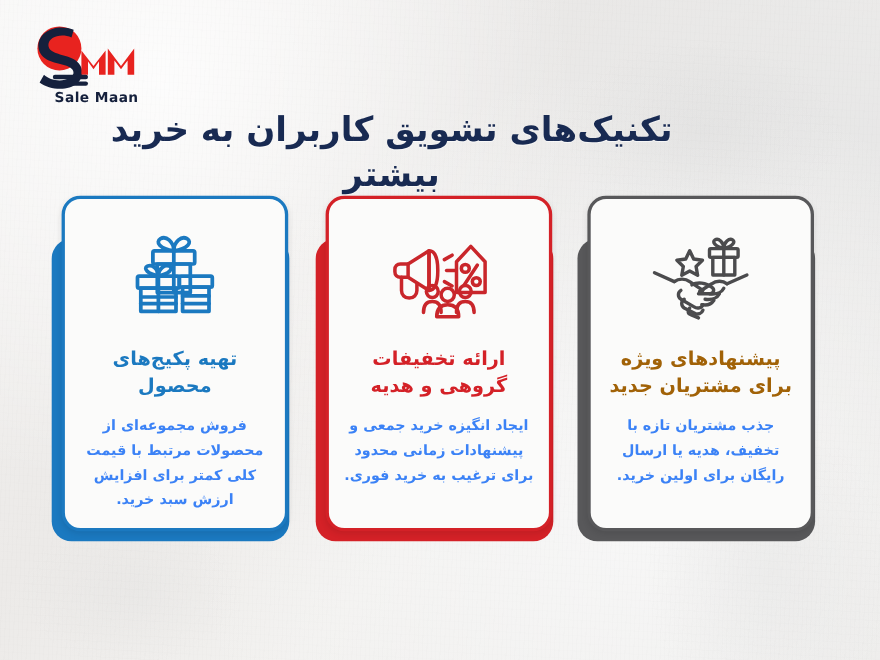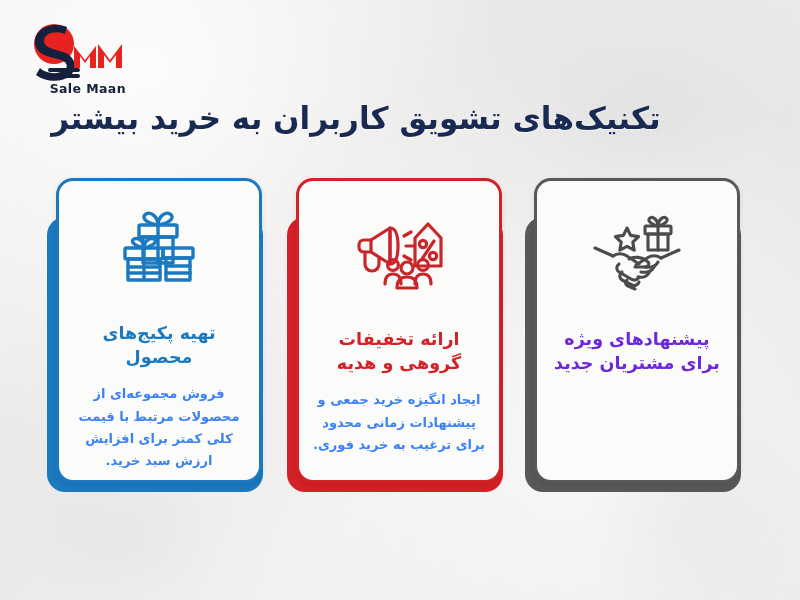--- a/index.html
+++ b/index.html
@@ -69,21 +69,21 @@
     left: 0;
     top: 98px;
     width: 712px;
     text-align: center;
     font-size: 31px;
     font-weight: 700;
     line-height: 1.32;
     color: #182a52;
     letter-spacing: -0.2px;
     text-shadow: 0 1px 0 rgba(255,255,255,.6);
-    padding: 0 20px;
+    padding: 0 61px;
     box-sizing: border-box;
   }
 
   
   #cards {
     position: absolute;
     left: 0;
     top: 170px;
     width: 800px;
     height: 330px;
@@ -139,30 +139,30 @@
   .card-icon {
     height: 92px;
     display: flex;
     align-items: center;
     justify-content: center;
     margin-top: 8px;
   }
   .card-icon svg { display: block; }
 
   .card-title {
-    margin-top: 32px;
+    margin-top: 20px;
     text-align: center;
     font-size: 17.5px;
     font-weight: 700;
     line-height: 1.38;
     width: 100%;
   }
   .c1 .card-title { color: #1b79c0; }
   .c2 .card-title { color: #d42127; }
-  .c3 .card-title { color: #6d28d9; }
+  .c3 .card-title { color: #a16207; }
 
   .card-body {
     margin-top: 14px;
     text-align: center;
     font-size: 13px;
     font-weight: 600;
     line-height: 1.72;
     color: #3b82f6;
     width: 100%;
   }
@@ -294,17 +294,18 @@
             <path d="M30 58 C27 60, 27 64, 30 66 L42 73 C45 75, 49 74, 50 71"></path>
             <path d="M33 66 C30 68, 30 72, 33 74 L43 79 C46 80, 49 79, 50 76"></path>
             <path d="M38 74 C36 76, 36 79, 39 80 L46 83"></path>
             <path d="M56 61 C62 62, 67 60, 69 56"></path>
             <path d="M52 66 C58 67, 63 65, 65 61"></path>
             <path d="M49 71 C54 72, 58 70, 60 67"></path>
           </svg>
         </div>
 
         <div class="card-title">پیشنهادهای ویژه برای مشتریان جدید</div>
+        <div class="card-body">جذب مشتریان تازه با تخفیف، هدیه یا ارسال رایگان برای اولین خرید.</div>
       </div>
     </div>
 
   </div>
 </div>
 
 </body></html>

